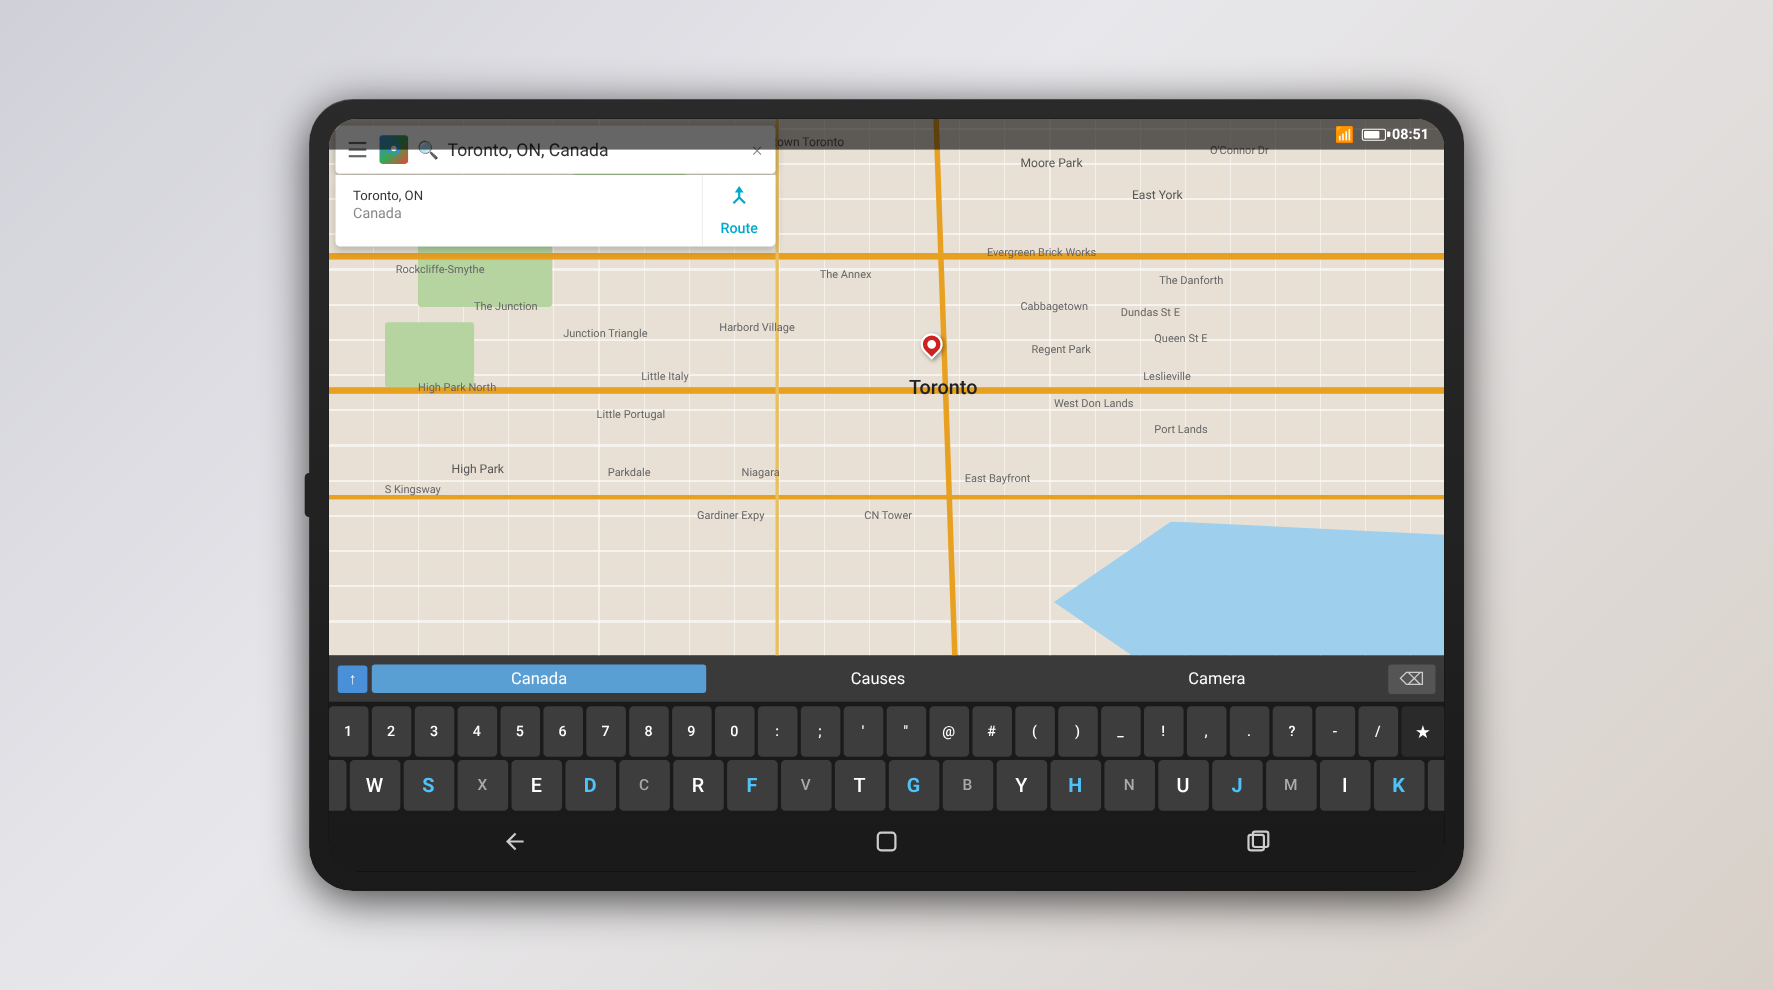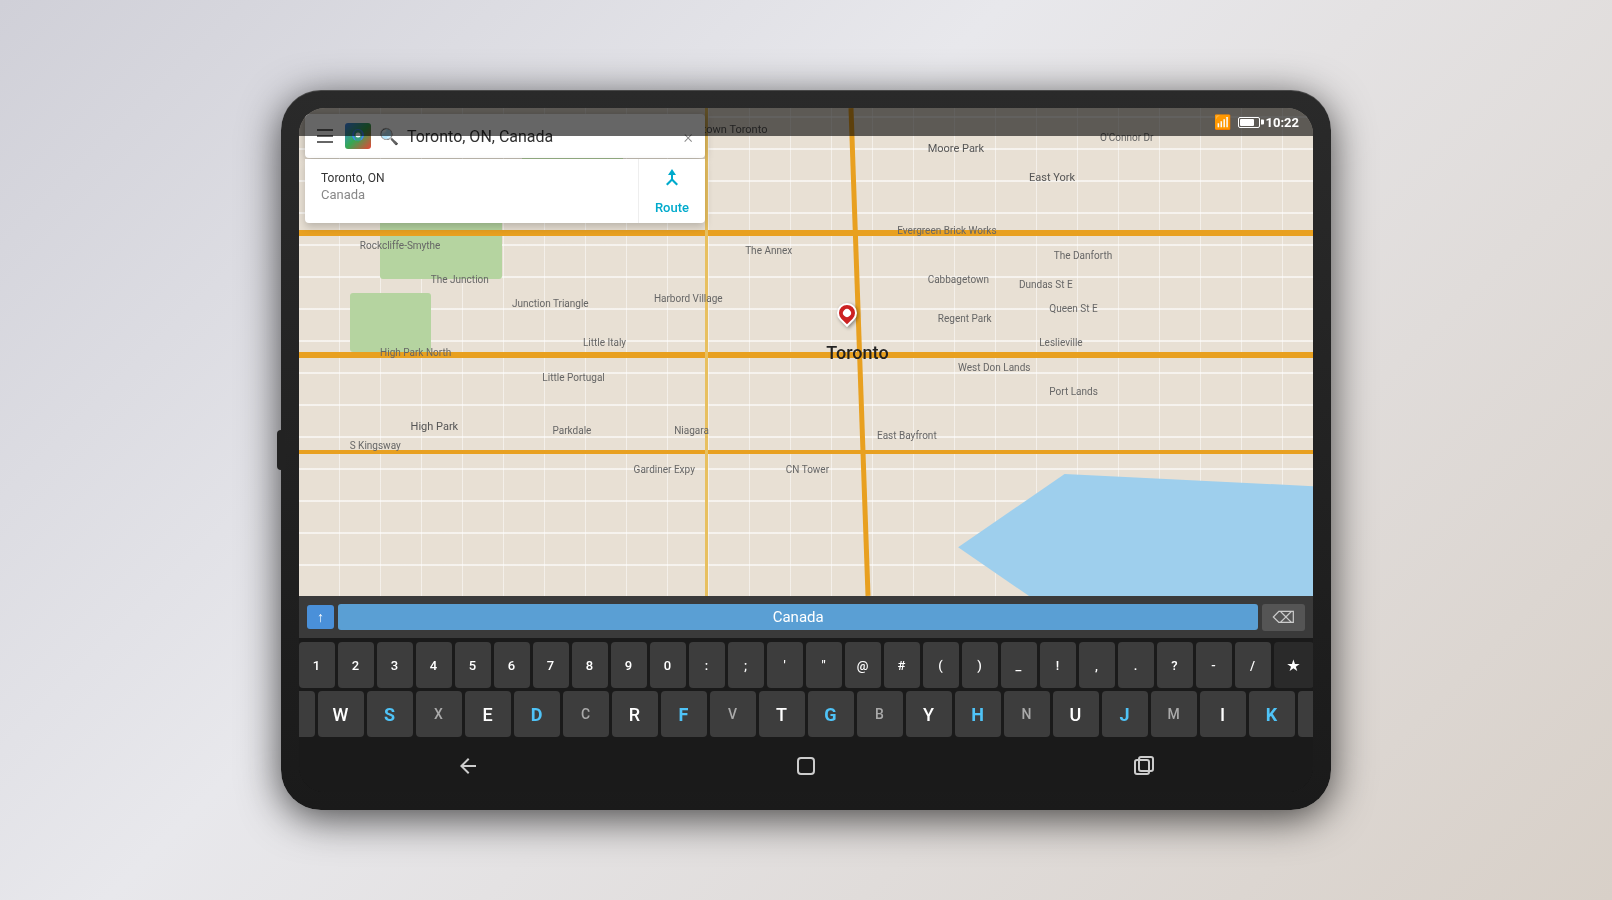--- a/index.html
+++ b/index.html
@@ -419,21 +419,21 @@
 <body>
 
 <div class="tablet-outer">
   <div class="tablet-inner">
 
     <div class="status-bar">
       <span class="status-wifi">📶</span>
       <div class="battery-icon">
         <div class="battery-fill"></div>
       </div>
-      <span class="status-time">10:22</span>
+      <span class="status-time">08:51</span>
     </div>
 
     <div class="screen">
 
       <div class="map-container">
         <div class="map-bg">
 
           <div class="grid-lines"></div>
 
           <div class="map-water"></div>
@@ -522,20 +522,22 @@
             </div>
           </div>
         </div>
       </div>
 
       <div class="keyboard-area">
 
         <div class="autocomplete-bar">
           <div class="autocomplete-up">↑</div>
           <div class="autocomplete-word active">Canada</div>
+          <div class="autocomplete-word">Causes</div>
+          <div class="autocomplete-word">Camera</div>
           <div class="autocomplete-delete">⌫</div>
         </div>
 
         <div class="keyboard-rows">
 
           <div class="kb-row">
             <div class="kb-key sym">
                 <span>1</span>
               </div>
             <div class="kb-key sym">

